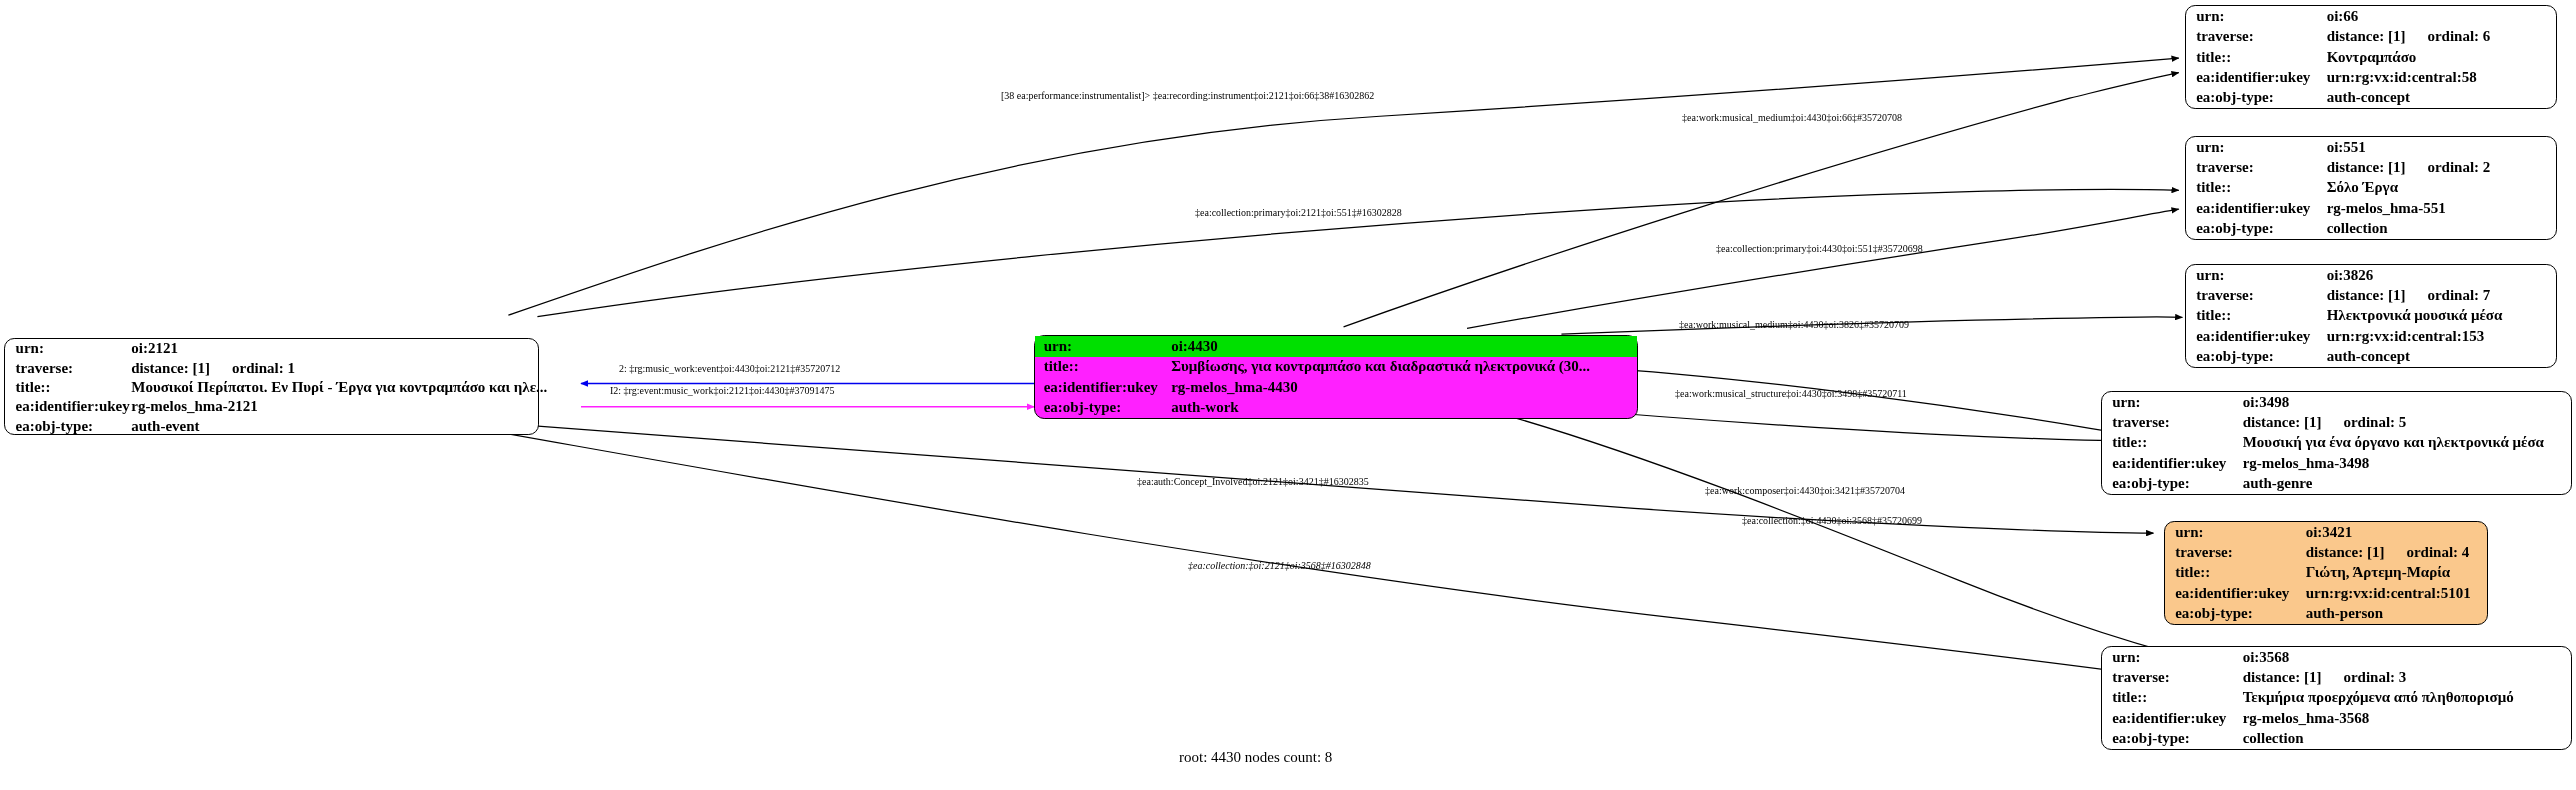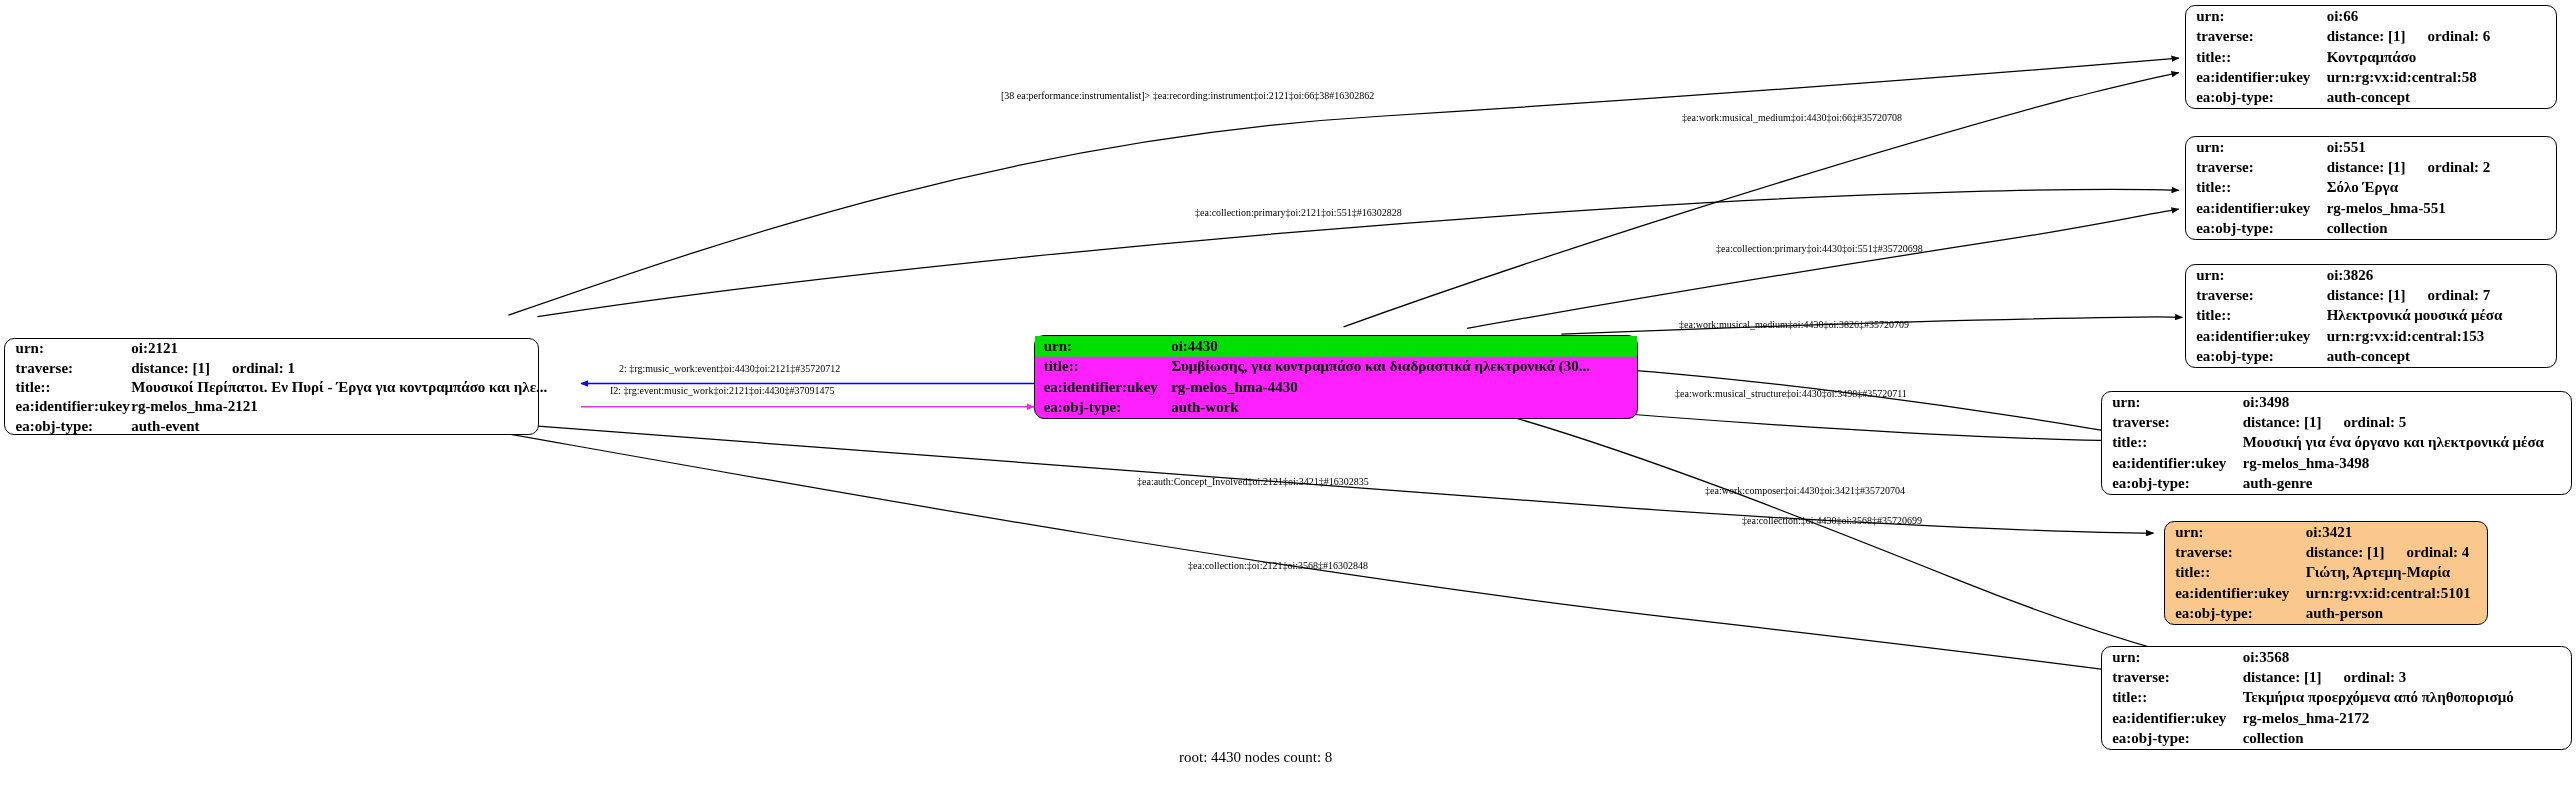--- a/index.html
+++ b/index.html
@@ -263,39 +263,39 @@
       <tr>
         <td class="k">traverse:</td>
         <td class="v"><span class="two">distance: [1]</span><span class="two ord">ordinal: 3</span></td>
       </tr>
       <tr>
         <td class="k">title::</td>
         <td class="v">Τεκμήρια προερχόμενα από πληθοπορισμό</td>
       </tr>
       <tr>
         <td class="k">ea:identifier:ukey</td>
-        <td class="v">rg-melos_hma-2172</td>
+        <td class="v">rg-melos_hma-3568</td>
       </tr>
       <tr>
         <td class="k">ea:obj-type:</td>
         <td class="v">collection</td>
       </tr>
     </tbody>
       </table>
   </div>
 
   <div class="elabel" style="left:1001px;top:91px;">[38 ea:performance:instrumentalist]&gt; ‡ea:recording:instrument‡oi:2121‡oi:66‡38#16302862</div>
   <div class="elabel" style="left:1682px;top:113px;">‡ea:work:musical_medium‡oi:4430‡oi:66‡#35720708</div>
   <div class="elabel" style="left:1195px;top:192px;margin-top:16px;">‡ea:collection:primary‡oi:2121‡oi:551‡#16302828</div>
   <div class="elabel" style="left:1694px;top:244px;margin-left:22px;">‡ea:collection:primary‡oi:4430‡oi:551‡#35720698</div>
   <div class="elabel" style="left:1679px;top:320px;">‡ea:work:musical_medium‡oi:4430‡oi:3826‡#35720709</div>
   <div class="elabel" style="left:1675px;top:389px;">‡ea:work:musical_structure‡oi:4430‡oi:3498‡#35720711</div>
   <div class="elabel" style="left:1705px;top:446px;margin-top:40px;">‡ea:work:composer‡oi:4430‡oi:3421‡#35720704</div>
   <div class="elabel" style="left:1137px;top:477px;">‡ea:auth:Concept_Involved‡oi:2121‡oi:3421‡#16302835</div>
   <div class="elabel" style="left:1742px;top:516px;font-family:Liberation Serif, serif;">‡ea:collection:‡oi:4430‡oi:3568‡#35720699</div>
-  <div class="elabel" style="left:1188px;top:561px;">‡ea:collection:‡oi:2121‡oi:3568‡#16302848</div>
+  <div class="elabel" style="left:1188px;top:561px;font-style:italic;">‡ea:collection:‡oi:2121‡oi:3568‡#16302848</div>
   <div class="elabel" style="left:619px;top:364px;">2: ‡rg:music_work:event‡oi:4430‡oi:2121‡#35720712</div>
   <div class="elabel" style="left:610px;top:386px;text-align:right;">I2: ‡rg:event:music_work‡oi:2121‡oi:4430‡#37091475</div>
 
   <div class="footer" style="left:1179px;top:749px;">root: 4430 nodes count: 8</div>
 
 </div>
 
 
 </body></html>

